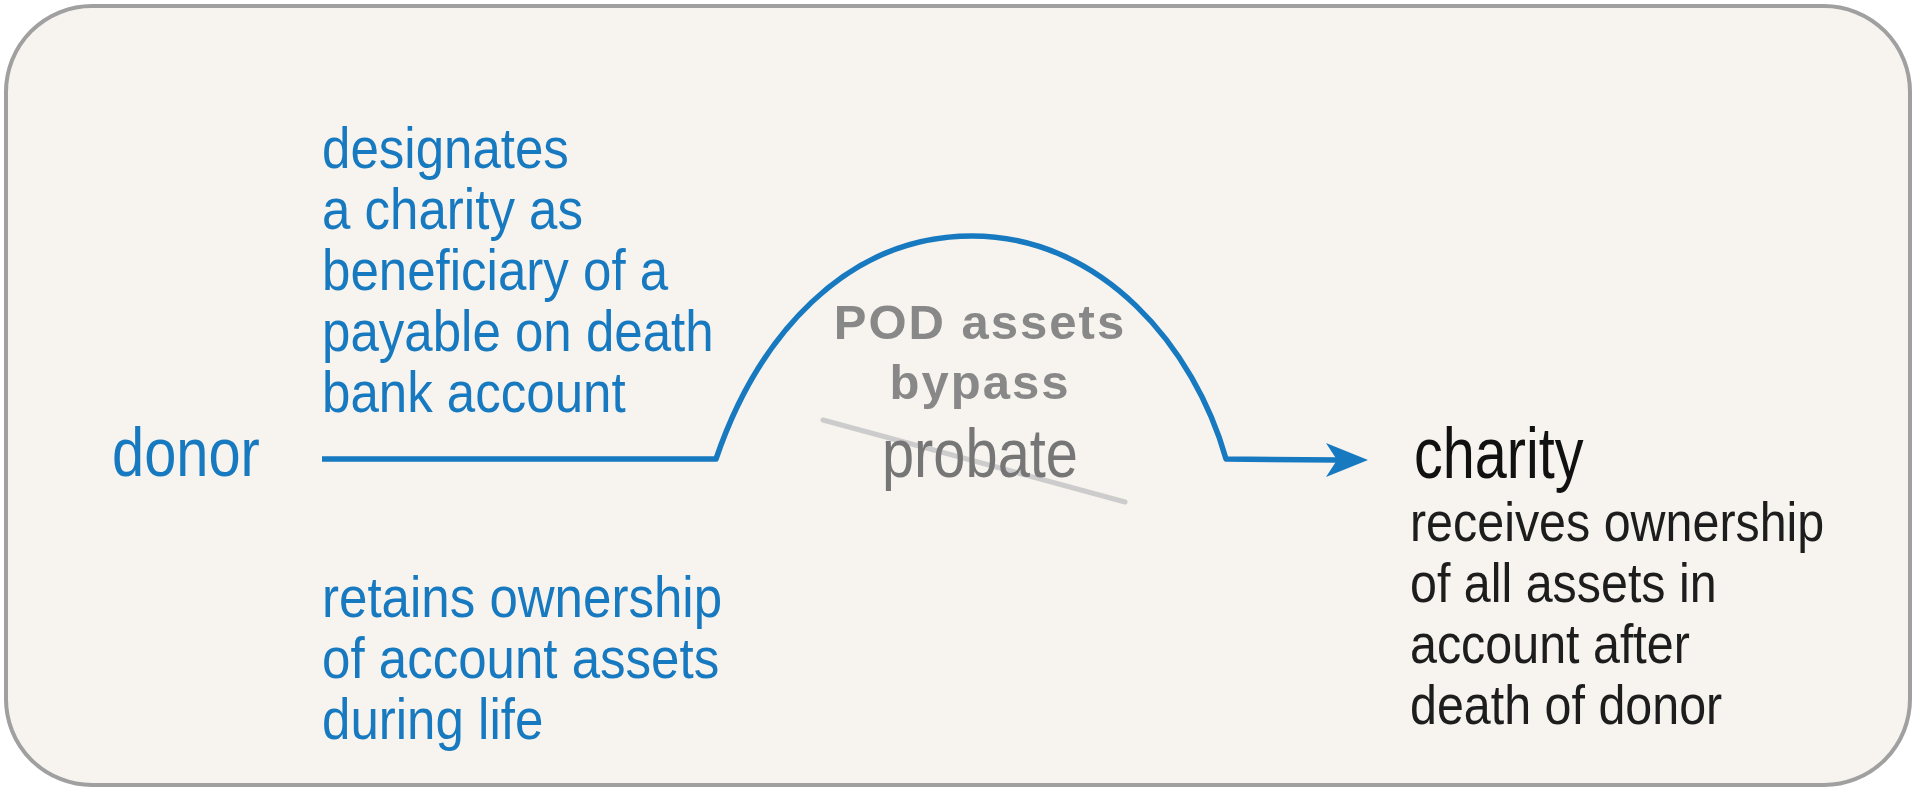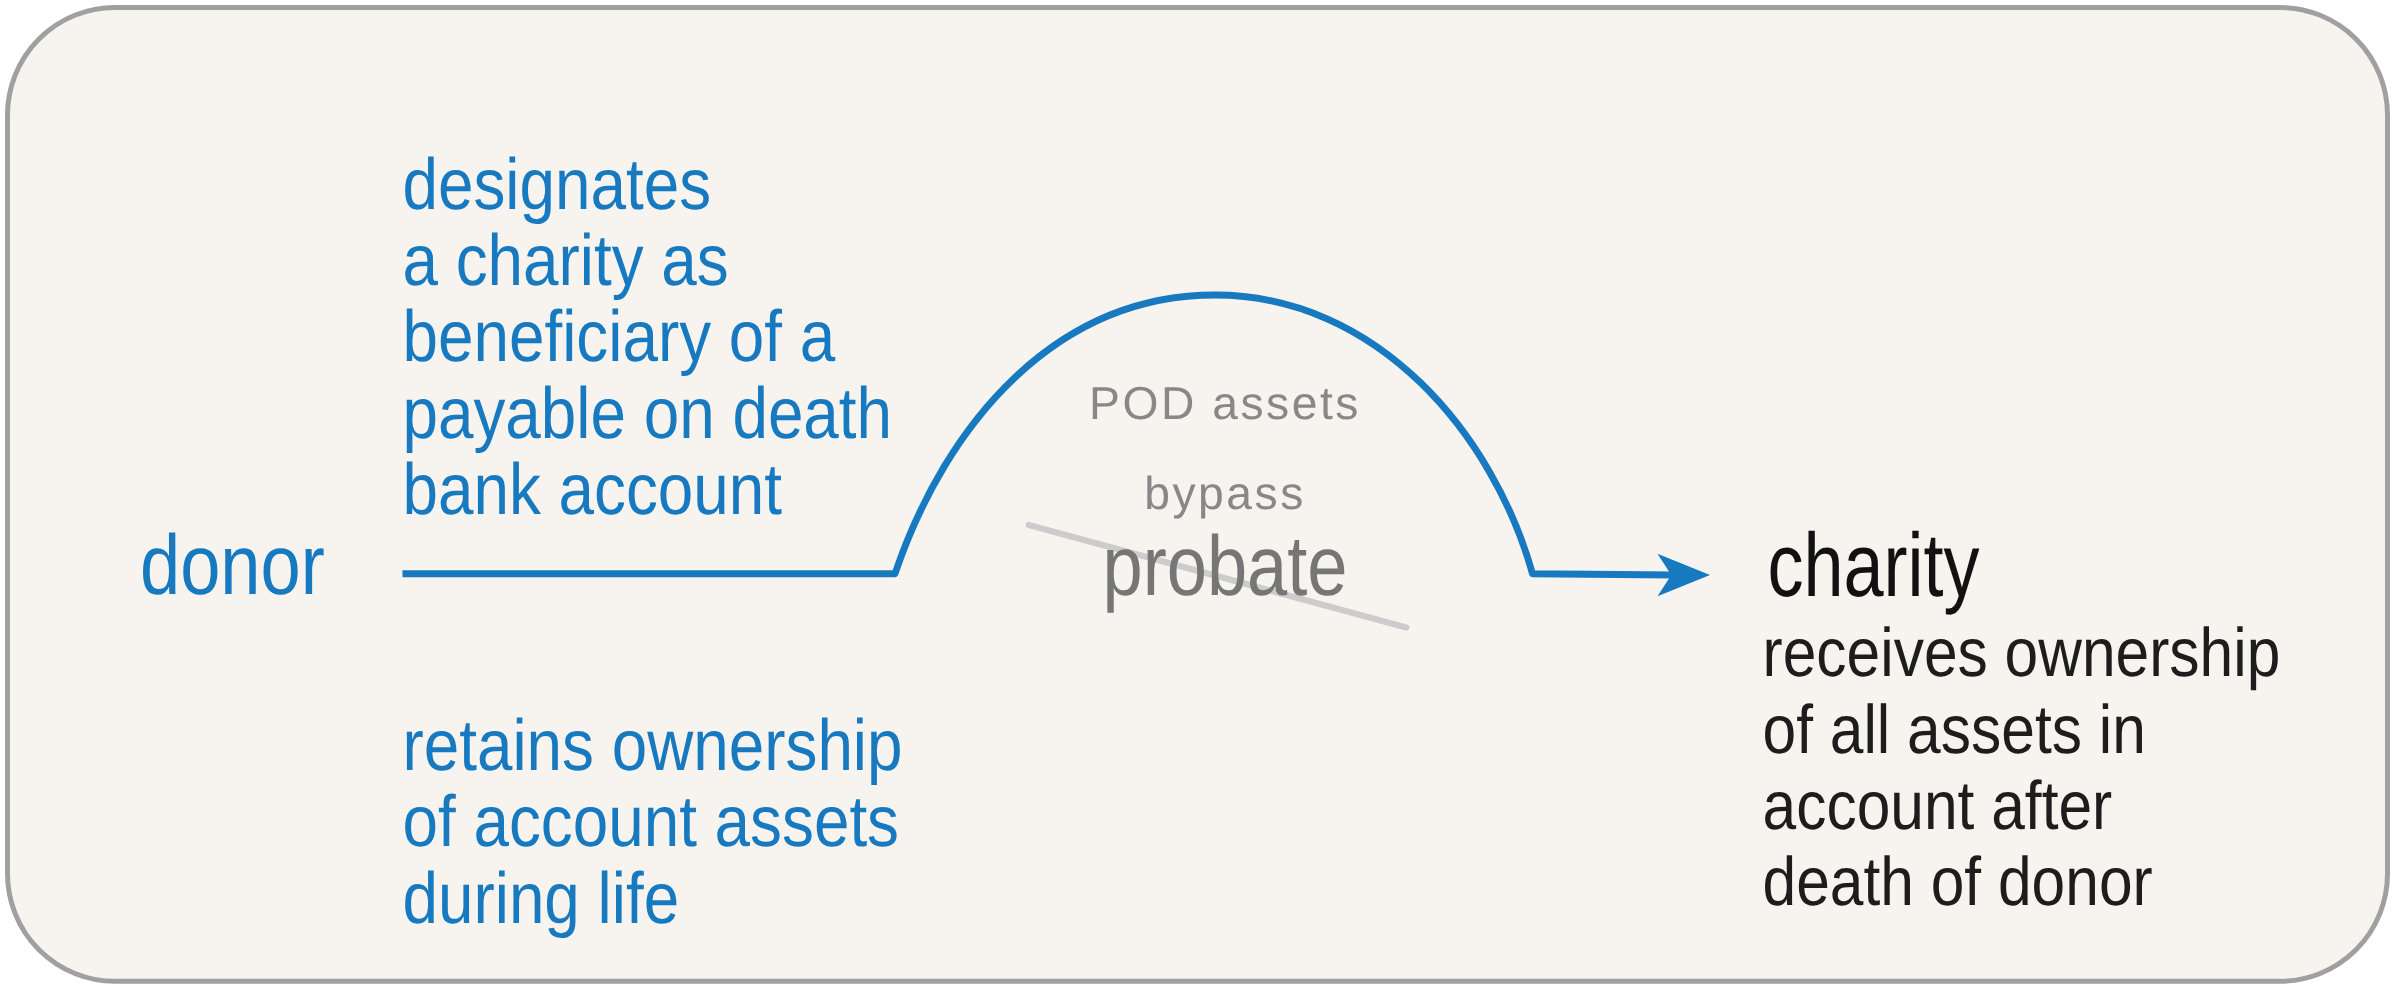--- a/index.html
+++ b/index.html
@@ -74,28 +74,29 @@
     color: var(--accent-blue, #1779bf);
   }
   .charity-note {
     left: 1410px; top: 492px;
     font-size: 55px;
     color: var(--text-black, #1d1d1d);
   }
   .pod-line {
     position: absolute;
     left: 980px;
-    font-size: 37px; line-height: 49px;
+    font-size: 49px; line-height: 49px;
     letter-spacing: 2px;
     color: var(--note-gray, #888888);
     transform: translateX(-50%);
     white-space: nowrap;
+    font-weight: bold;
   }
   .pod-line-1 { top: 298px; }
-  .pod-line-2 { top: 358px; margin-top: 12px; }
+  .pod-line-2 { top: 358px; }
   .probate-label {
     position: absolute;
     left: 980px; top: 419px;
     font-size: 68px; line-height: 68px;
     color: var(--probate-gray, #767676);
     transform: translateX(-50%) scaleX(0.85);
     white-space: nowrap;
   }
 </style>
 </head>

